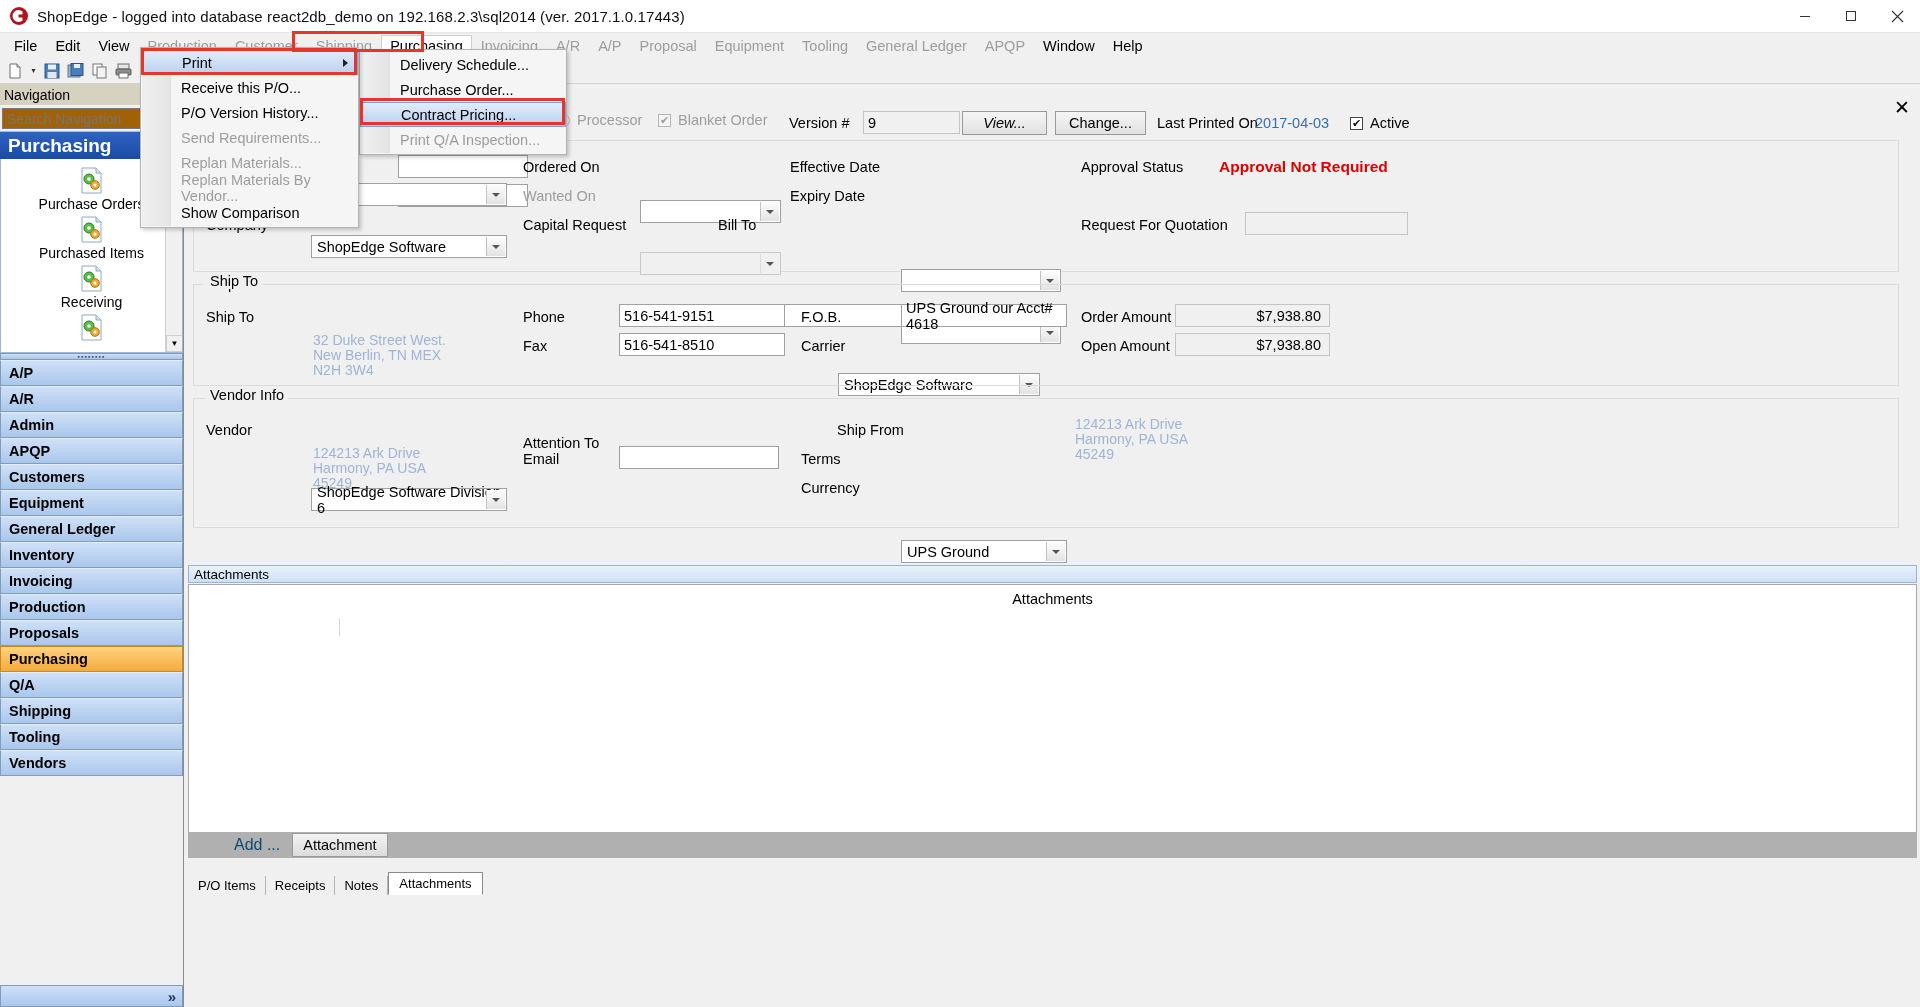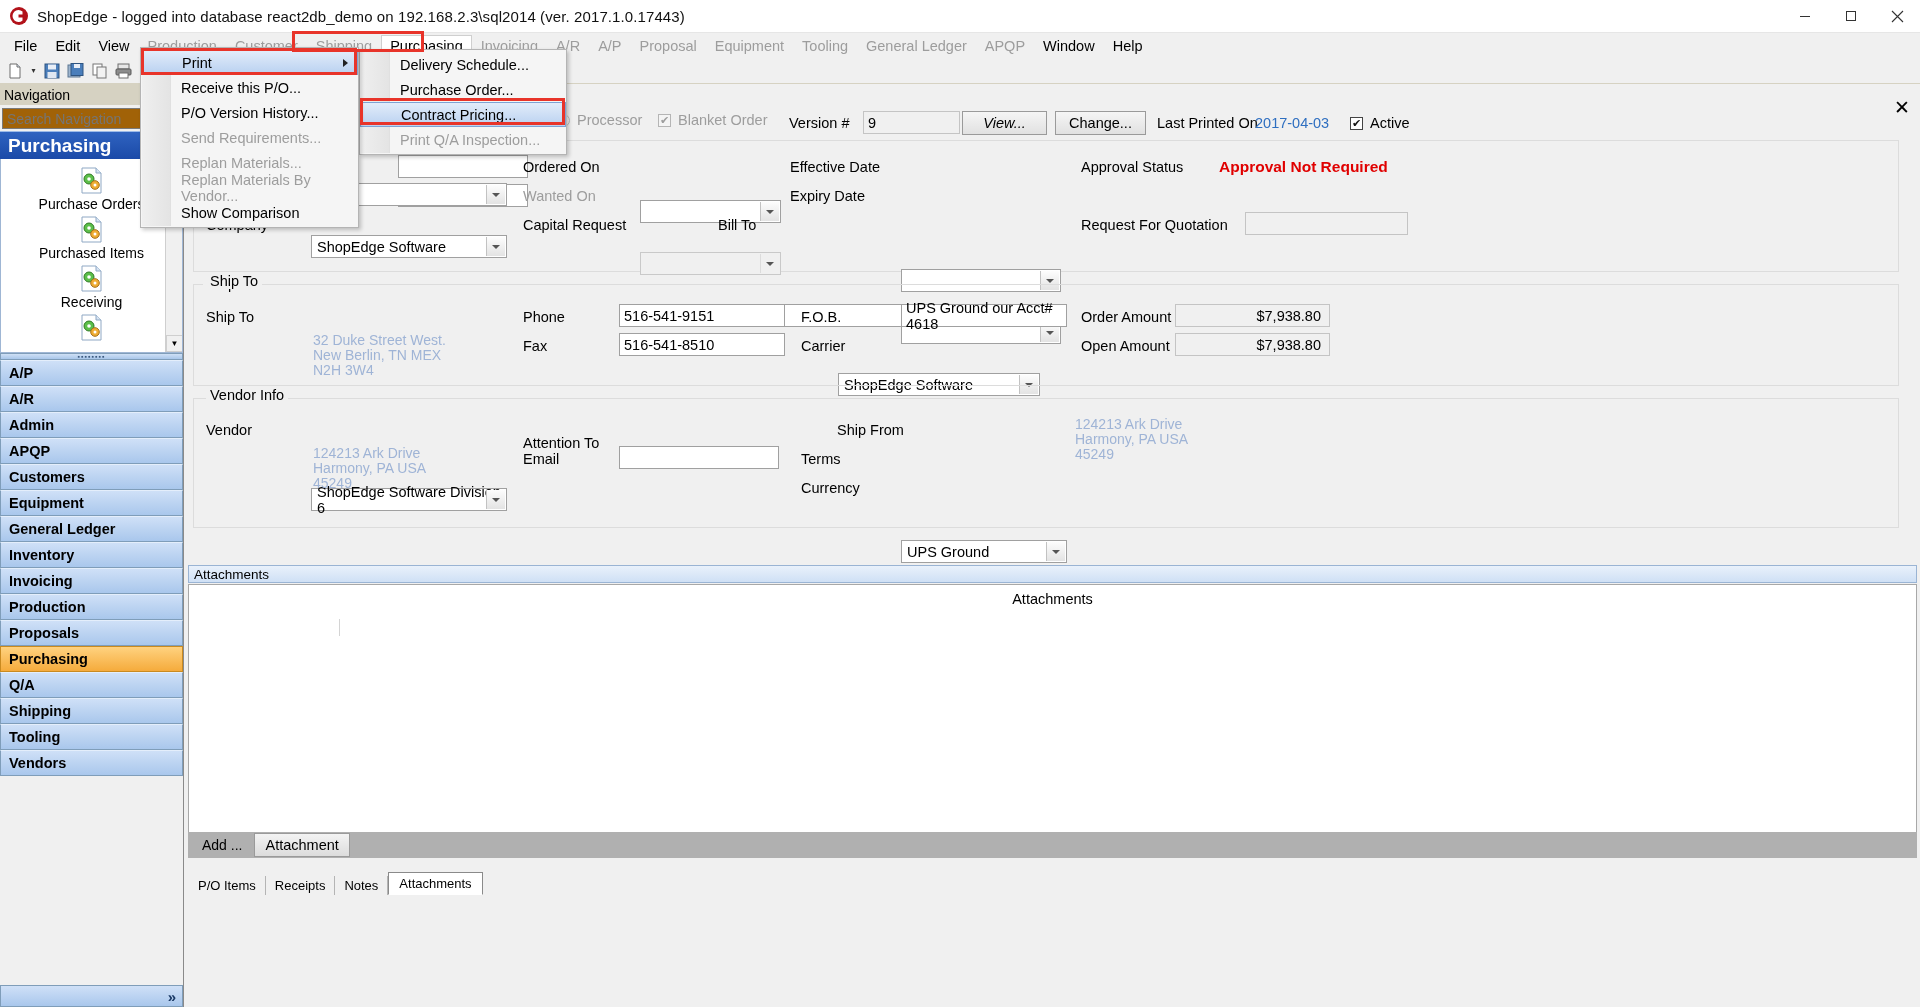--- a/index.html
+++ b/index.html
@@ -172,21 +172,21 @@
   }
   .att-title { text-align: center; font-size: 14.5px; padding-top: 6px; }
   .grid-head {
     position:absolute; left:0; right:0; height: 28px; display:flex; align-items:center;
     font-size: 14.5px; padding-left: 52px;
   }
   .grid-sep { position:absolute; width:1px; background:#d4d4d4; }
   .att-bar {
     position: absolute; background: #b0b0b0; display:flex; align-items:center; gap: 12px; padding-left: 14px;
   }
-  .att-bar .link { color: #000000; font-size: 14px; }
+  .att-bar .link { color: #0c4a6e; font-size: 16px; margin-left: 32px; }
   .att-bar .chip {
     background: linear-gradient(to bottom,#f3f3f3,#dcdcdc); border: 1px solid #9a9a9a;
     padding: 3px 10px; font-size: 14.5px;
   }
   .tabs { position:absolute; display: flex; align-items: flex-end; gap: 0; }
   .tab { font-size: 13px; padding: 2px 9px; border-right: 1px solid #b4b4b4; }
   .tab.sel { background: #fff; border: 1px solid #8a8a8a; border-bottom: 1px solid #fff; padding: 3px 10px; }
 
   
   .menu {

